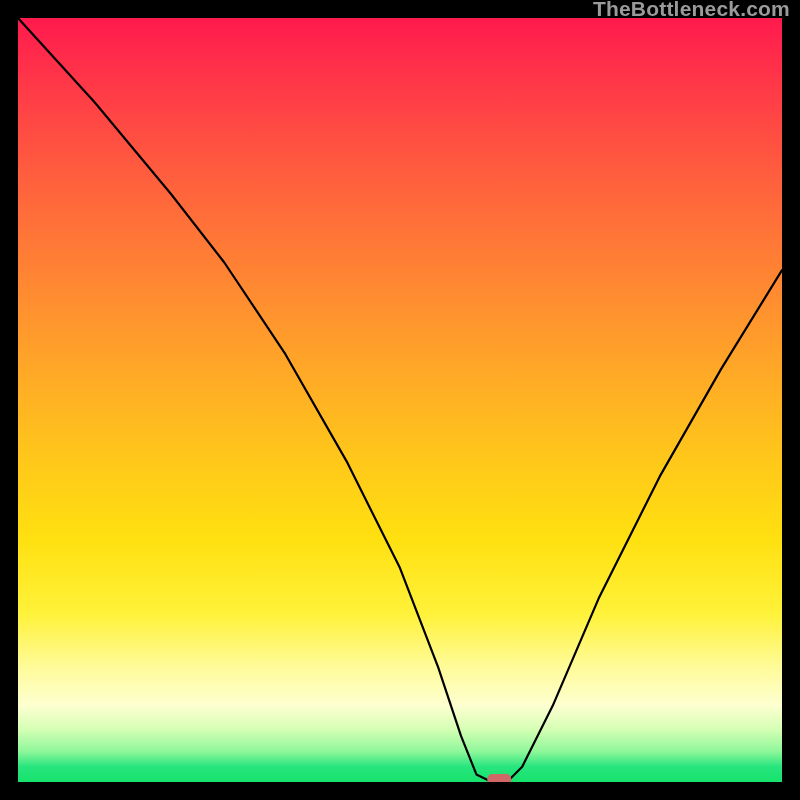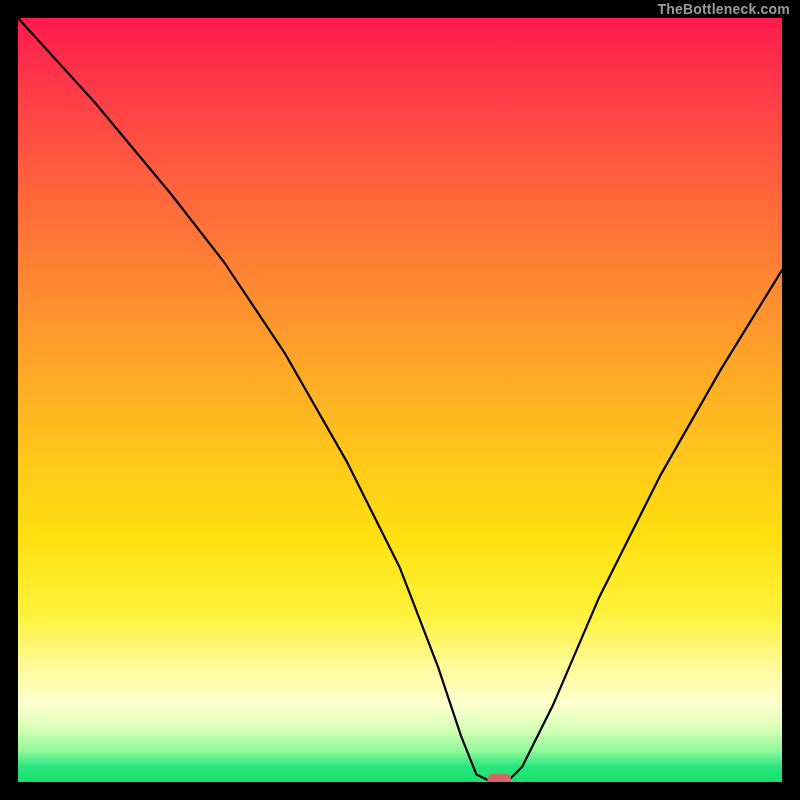--- a/index.html
+++ b/index.html
@@ -65,21 +65,21 @@
     fill: #d06868;
     stroke: none;
   }
   .watermark {
     position: absolute;
     top: 0;
     right: 10px;
     height: 18px;
     line-height: 18px;
     font-family: Arial, Helvetica, sans-serif;
-    font-size: 14px;
+    font-size: 21px;
     font-weight: 600;
     color: #9a9a9a;
     letter-spacing: 0.2px;
     user-select: none;
   }
 </style>
 </head>
 <body>
 
 <div class="frame">

